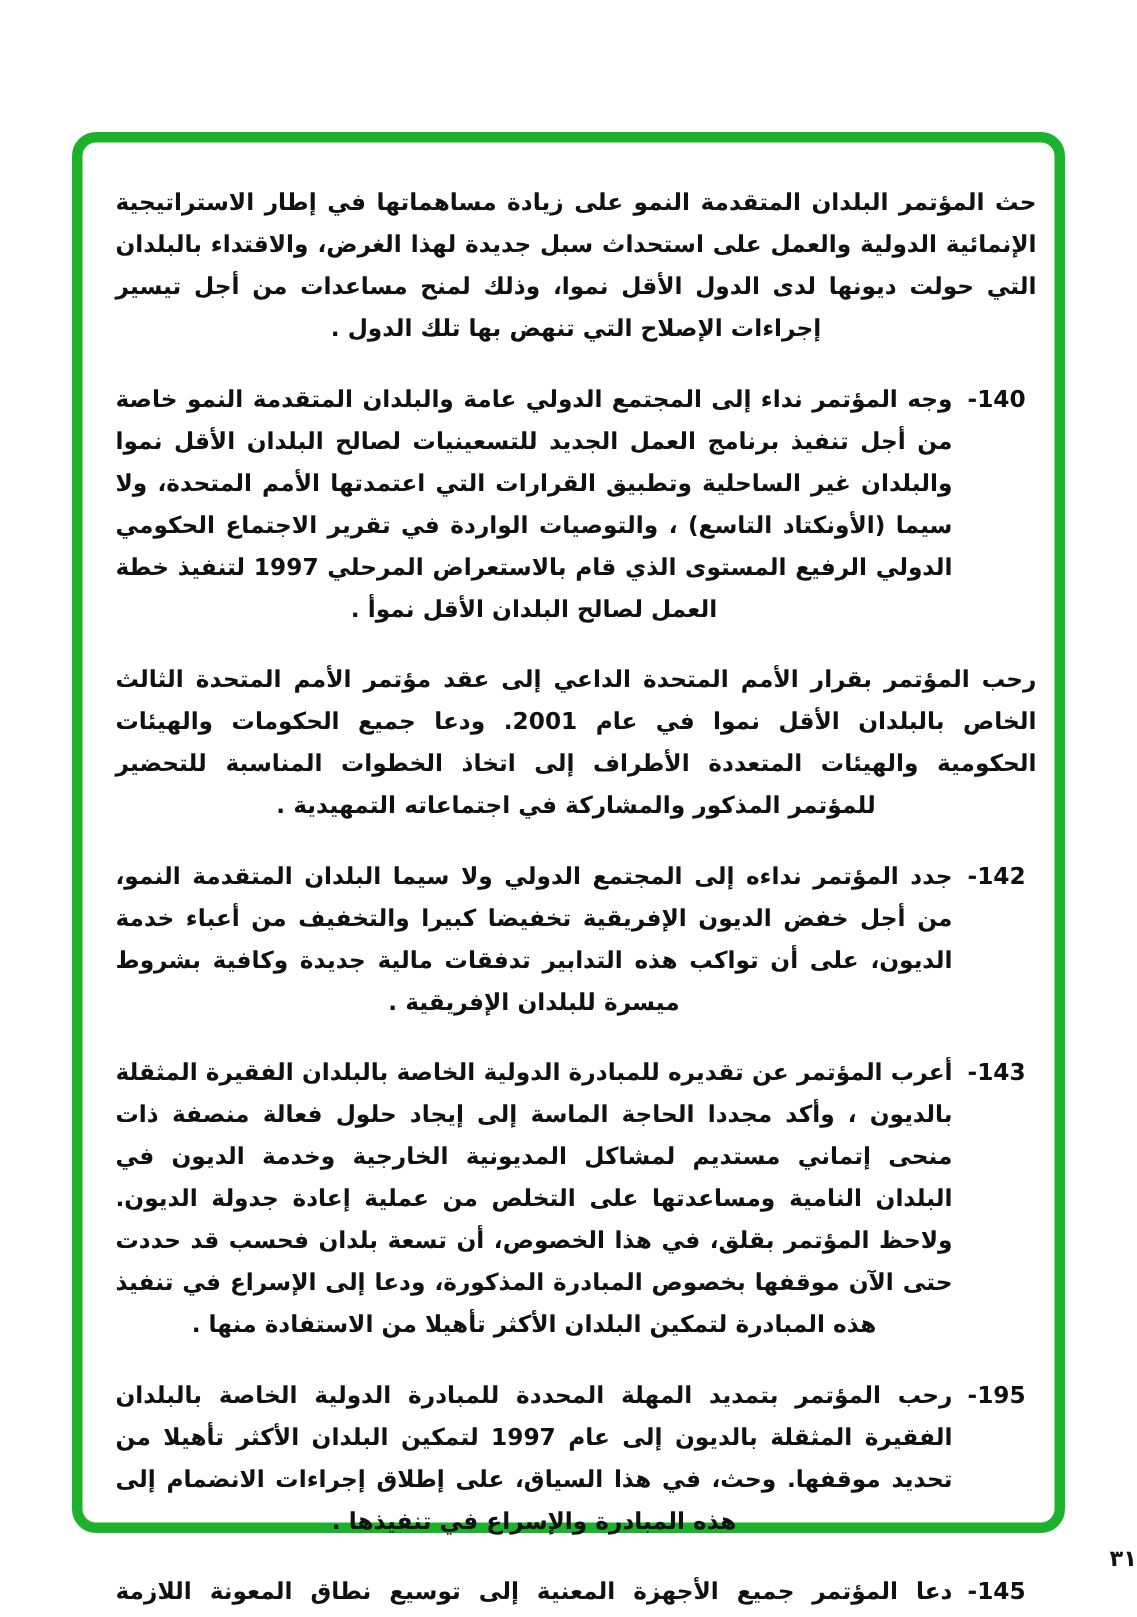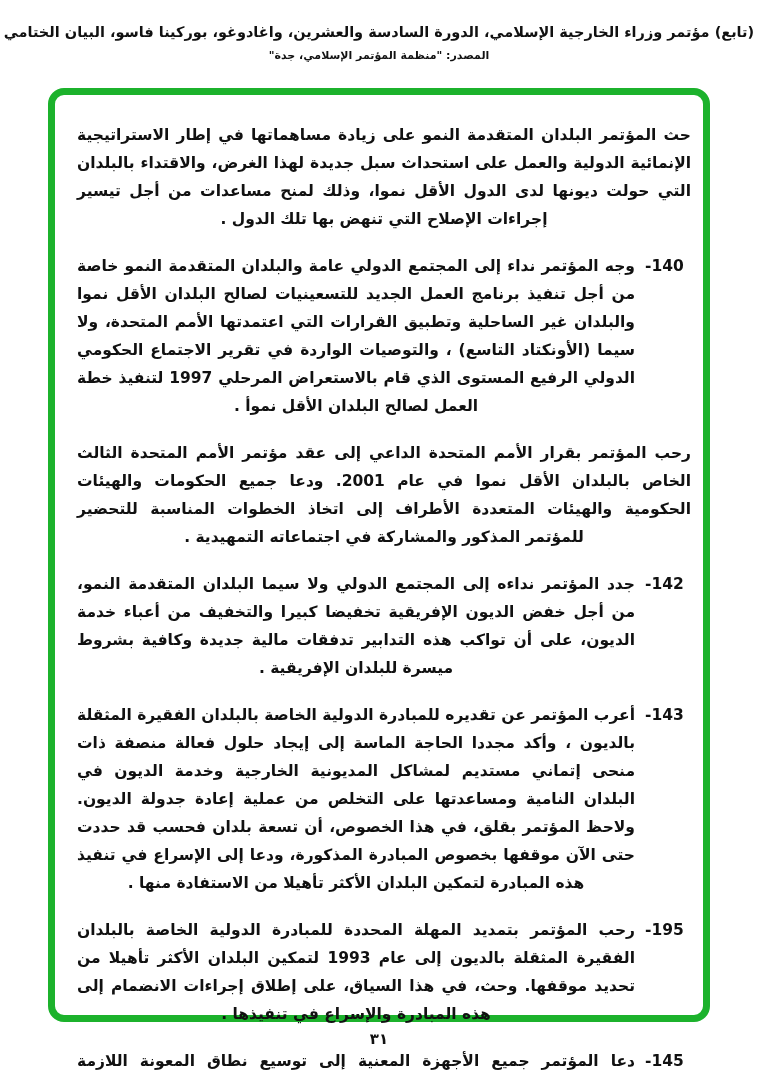--- a/index.html
+++ b/index.html
@@ -61,34 +61,30 @@
   .item-text {
     flex: 1;
     text-align: justify;
     text-align-last: center;
   }
   .page-number {
     position: absolute;
     top: 1030px;
     left: 0;
     right: 0;
-    text-align: center;
+    text-align: right;
     font-size: 15px;
     font-weight: bold;
   }
 </style>
 </head>
 <body>
 
 <div class="page">
 
-  <div class="page-header">
-    <div class="header-line1">(تابع) مؤتمر وزراء الخارجية الإسلامي، الدورة السادسة والعشرين، واغادوغو، بوركينا فاسو، البيان الختامي</div>
-    <div class="header-line2">المصدر:  "منظمة المؤتمر الإسلامي، جدة"</div>
-  </div>
 
   <div class="green-frame" style="border-color: rgb(28, 178, 44);">
 
     <div class="item">
       <div class="item-text">حث المؤتمر البلدان المتقدمة النمو على زيادة مساهماتها في إطار الاستراتيجية الإنمائية الدولية والعمل على استحداث سبل جديدة لهذا الغرض، والاقتداء بالبلدان التي حولت ديونها لدى الدول الأقل نموا، وذلك لمنح مساعدات من أجل تيسير إجراءات الإصلاح التي تنهض بها تلك الدول .</div>
     </div>
 
     <div class="item">
       <div class="item-num">140-</div>
       <div class="item-text">وجه المؤتمر نداء إلى المجتمع الدولي عامة والبلدان المتقدمة النمو خاصة من أجل تنفيذ برنامج العمل الجديد للتسعينيات لصالح البلدان الأقل نموا والبلدان غير الساحلية وتطبيق القرارات التي اعتمدتها الأمم المتحدة، ولا سيما (الأونكتاد التاسع) ، والتوصيات الواردة في تقرير الاجتماع الحكومي الدولي الرفيع المستوى الذي قام بالاستعراض المرحلي 1997 لتنفيذ خطة العمل لصالح البلدان الأقل نموأ .</div>
@@ -103,21 +99,21 @@
       <div class="item-text">جدد المؤتمر نداءه إلى المجتمع الدولي ولا سيما البلدان المتقدمة النمو، من أجل خفض الديون الإفريقية تخفيضا كبيرا والتخفيف من أعباء خدمة الديون، على أن تواكب هذه التدابير تدفقات مالية جديدة وكافية بشروط ميسرة للبلدان الإفريقية .</div>
     </div>
 
     <div class="item">
       <div class="item-num">143-</div>
       <div class="item-text">أعرب المؤتمر عن تقديره للمبادرة الدولية الخاصة بالبلدان الفقيرة المثقلة بالديون ، وأكد مجددا الحاجة الماسة إلى إيجاد حلول فعالة منصفة ذات منحى إتماني مستديم لمشاكل المديونية الخارجية وخدمة الديون في البلدان النامية ومساعدتها على التخلص من عملية إعادة جدولة الديون. ولاحظ المؤتمر بقلق، في هذا الخصوص، أن تسعة بلدان فحسب قد حددت حتى الآن موقفها بخصوص المبادرة المذكورة، ودعا إلى الإسراع في تنفيذ هذه المبادرة لتمكين البلدان الأكثر تأهيلا من الاستفادة منها .</div>
     </div>
 
     <div class="item">
       <div class="item-num">195-</div>
-      <div class="item-text">رحب المؤتمر بتمديد المهلة المحددة للمبادرة الدولية الخاصة بالبلدان الفقيرة المثقلة بالديون إلى عام 1993 لتمكين البلدان الأكثر تأهيلا من تحديد موقفها. وحث، في هذا السياق، على إطلاق إجراءات الانضمام إلى هذه المبادرة والإسراع في تنفيذها .</div>
+      <div class="item-text">رحب المؤتمر بتمديد المهلة المحددة للمبادرة الدولية الخاصة بالبلدان الفقيرة المثقلة بالديون إلى عام 1997 لتمكين البلدان الأكثر تأهيلا من تحديد موقفها. وحث، في هذا السياق، على إطلاق إجراءات الانضمام إلى هذه المبادرة والإسراع في تنفيذها .</div>
     </div>
 
     <div class="item">
       <div class="item-num">145-</div>
       <div class="item-text">دعا المؤتمر جميع الأجهزة المعنية إلى توسيع نطاق المعونة اللازمة لمساعدة الشعب الفلسطيني على إرساء قواعد اقتصاده الوطني ، ودعم مؤسساته الوطنية وتمكينه من إقامة دولته المستقلة وعاصمتها القدس الشريف .</div>
     </div>
 
   </div>
 
   <div class="page-number">٣١</div>

